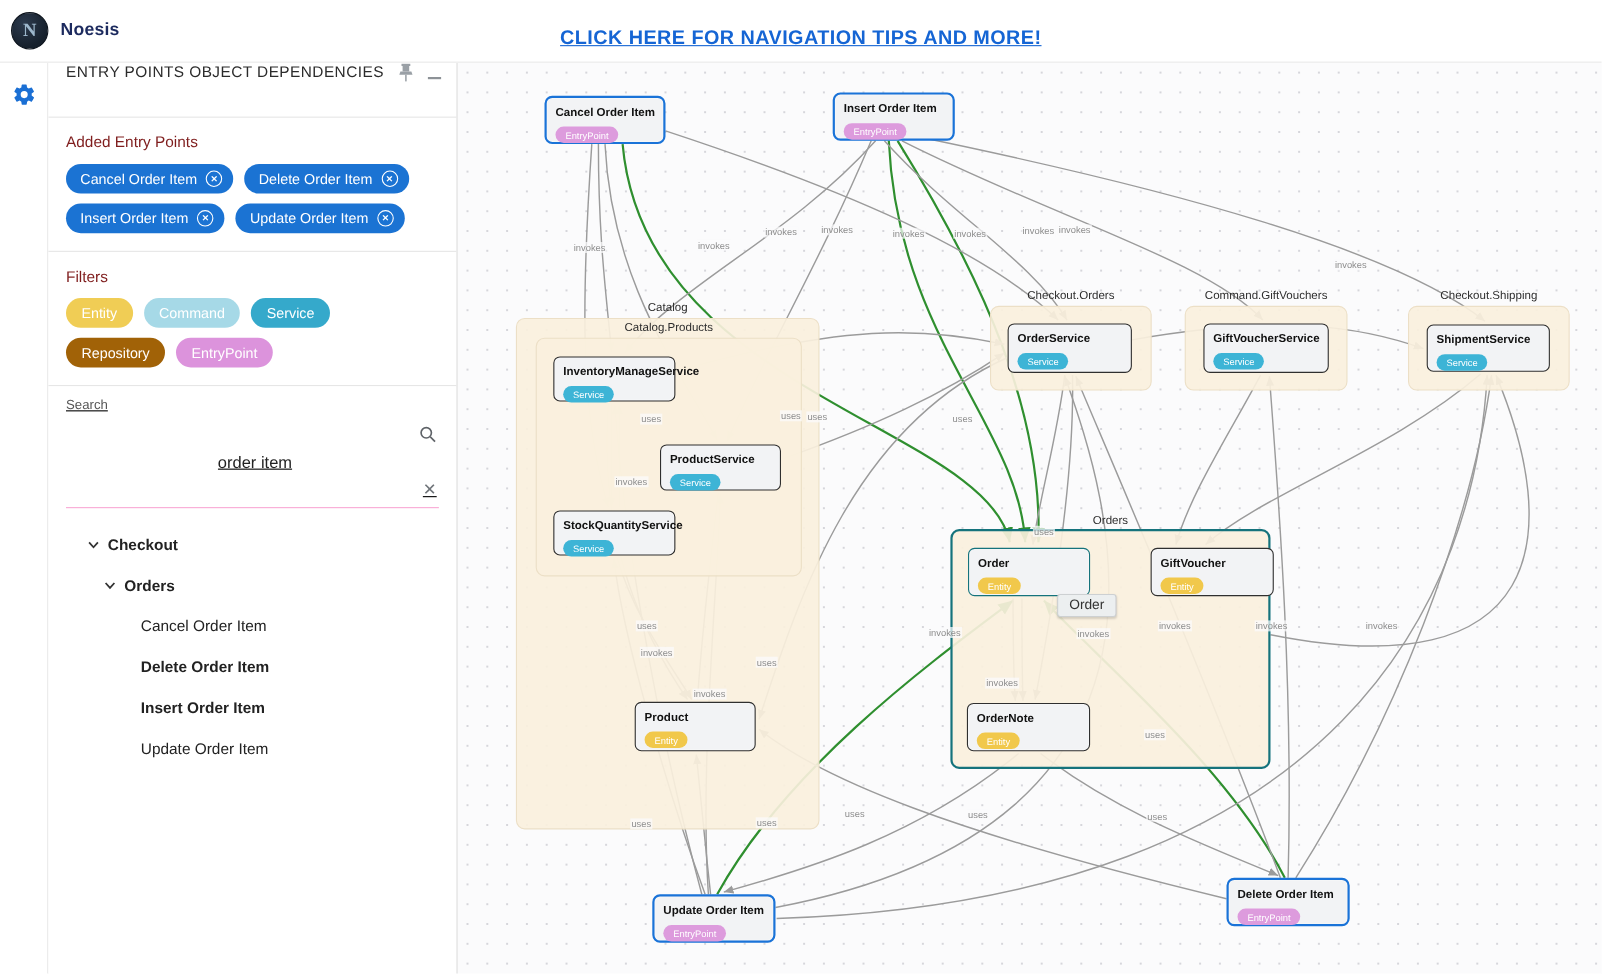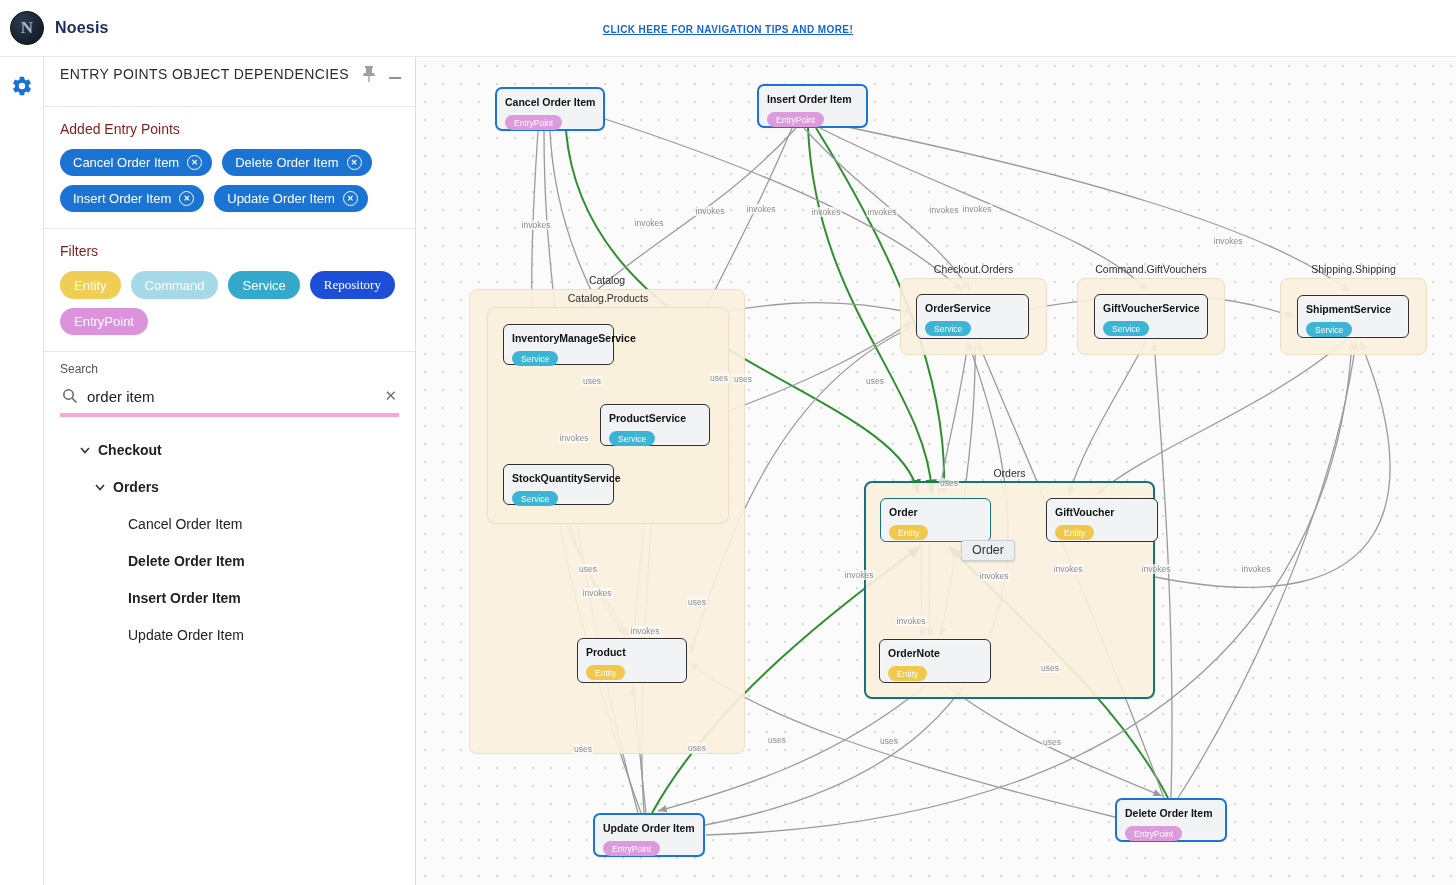--- a/index.html
+++ b/index.html
@@ -3,43 +3,43 @@
 <meta charset="utf-8">
 <style>
   * { margin:0; padding:0; box-sizing:border-box; }
   html,body { width:1456px; height:885px; overflow:hidden; font-family:"Liberation Sans", sans-serif; background:#fff; }
 
   
   .app-header { position:absolute; left:0; top:0; width:1456px; height:57px; background:#fff; border-bottom:1px solid #e9e9e9; display:flex; align-items:center; z-index:30; }
   .logo-wrap { display:flex; align-items:center; gap:11px; padding-left:10px; }
   .logo-circle { width:34px; height:34px; border-radius:50%; background:radial-gradient(circle at 35% 30%, #2c3a4d 0%, #16202c 70%); border:1px solid #0d141d; color:#9db7cc; font-weight:bold; font-size:17px; display:flex; align-items:center; justify-content:center; font-family:"Liberation Serif", serif; }
   .brand { font-size:16px; font-weight:bold; color:#1c2a5e; letter-spacing:.2px; }
-  .nav-link { position:absolute; left:50%; transform:translateX(-50%); top:24px; font-size:10px; font-weight:bold; color:#1565d4; text-decoration:underline; letter-spacing:.4px; cursor:pointer; }
+  .nav-link { position:absolute; left:50%; transform:translateX(-50%); top:24px; font-size:18px; font-weight:bold; color:#1565d4; text-decoration:underline; letter-spacing:.4px; cursor:pointer; }
 
   
   .left-rail { position:absolute; left:0; top:57px; width:44px; height:828px; background:#fff; border-right:1px solid #e4e4e4; z-index:20; }
   .gear { display:block; margin:18px auto 0; width:22px; height:22px; cursor:pointer; }
 
   
   .panel { position:absolute; left:44px; top:57px; width:372px; height:828px; background:#fff; border-right:1px solid #dcdcdc; z-index:20; }
-  .panel-header { height:50px; display:flex; align-items:center; padding:0 14px 16px 16px; border-bottom:1px solid #e6e6e6; }
+  .panel-header { height:50px; display:flex; align-items:flex-start; padding:0 14px 16px 16px; border-bottom:1px solid #e6e6e6; }
   .panel-title { flex:1; font-size:14px; font-weight:500; color:#2b2b2b; letter-spacing:.4px; }
   .panel-icons { display:flex; align-items:center; gap:12px; }
   .minimize-bar { width:12px; height:11px; border-bottom:2px solid #8d9297; cursor:pointer; }
 
   .section { padding:14px 16px 16px; border-bottom:1px solid #e6e6e6; }
   .section-label { font-size:14px; color:#7f1d1d; margin-bottom:12px; }
   .chip-row { display:flex; flex-wrap:wrap; gap:9px 10px; }
   .chip-blue { display:inline-flex; align-items:center; gap:8px; background:#1b73d3; color:#fff; font-size:13px; border-radius:17px; padding:6px 10px 6px 13px; cursor:pointer; white-space:nowrap; }
   .chip-x { width:15px; height:15px; border:1.6px solid #fff; border-radius:50%; display:flex; align-items:center; justify-content:center; font-size:8px; line-height:1; font-weight:bold; color:#fff; }
   .chip-filter { display:inline-flex; align-items:center; color:#fff; font-size:13px; border-radius:16px; padding:6px 14px; cursor:pointer; white-space:nowrap; }
 
-  .search-section { padding:10px 16px 2px; }
+  .search-section { padding:10px 16px 2px;text-decoration:underline; }
   .search-label { font-size:12px; color:#555; margin-bottom:6px; }
-  .search-row { display:flex; align-items:flex-start; gap:9px; padding:6px 2px 8px; border-bottom:4px solid #f9a8d4; }
+  .search-row { display:flex; align-items:flex-end; gap:9px; padding:6px 2px 8px; border-bottom:1px solid #f9a8d4;flex-direction:column; }
   .search-input { flex:1; border:none; outline:none; font-size:15px; color:#222; font-family:"Liberation Sans", sans-serif; background:transparent; }
   .search-clear { color:#6f7479; font-size:15px; cursor:pointer; line-height:1; }
 
   .tree { padding:12px 0 0; }
   .tree-row { display:flex; align-items:center; height:37px; font-size:14px; color:#222; cursor:pointer; }
   .tree-row .chev { width:12px; height:12px; margin-right:7px; flex:none; }
   .bold { font-weight:bold; }
 
   
   .graph { position:absolute; left:416px; top:57px; width:1040px; height:828px; background-color:#fbfbfc; background-image:radial-gradient(#d6d6db 1px, transparent 1.2px); background-size:18px 18px; overflow:hidden; z-index:10; }
@@ -109,21 +109,21 @@
         </div>
       </div>
   </div>
 
   <div class="section">
     <div class="section-label">Filters</div>
     <div class="chip-row" id="filter-chips">
         <div class="chip-filter" style="background: rgb(240, 205, 85);">Entity</div>
         <div class="chip-filter" style="background: rgb(166, 217, 231);">Command</div>
         <div class="chip-filter" style="background: rgb(53, 169, 203);">Service</div>
-        <div class="chip-filter" style="background: #1d4ed8; font-family: Liberation Serif, serif;">Repository</div>
+        <div class="chip-filter" style="background: #a16207;">Repository</div>
         <div class="chip-filter" style="background: rgb(220, 147, 220);">EntryPoint</div>
       </div>
   </div>
 
   <div class="search-section">
     <div class="search-label">Search</div>
     <div class="search-row">
       <svg width="16" height="16" viewBox="0 0 16 16">
         <circle cx="6.5" cy="6.5" r="4.7" fill="none" stroke="#5f6368" stroke-width="1.5"></circle>
         <line x1="10.2" y1="10.2" x2="14.5" y2="14.5" stroke="#5f6368" stroke-width="1.5"></line>
@@ -220,21 +220,21 @@
     <div class="grp" style="left: 71px; top: 250px; width: 242px; height: 217px;">
       <div class="grp-label">Catalog.Products</div>
     </div>
     <div class="grp" style="left: 484px; top: 221px; width: 147px; height: 77px;">
       <div class="grp-label">Checkout.Orders</div>
     </div>
     <div class="grp" style="left: 661px; top: 221px; width: 148px; height: 77px;">
       <div class="grp-label">Command.GiftVouchers</div>
     </div>
     <div class="grp" style="left: 864px; top: 221px; width: 147px; height: 77px;">
-      <div class="grp-label">Shipping.Shipping</div>
+      <div class="grp-label">Checkout.Shipping</div>
     </div>
     <div class="grp selected" style="left: 448px; top: 424px; width: 291px; height: 218px;">
       <div class="grp-label">Orders</div>
     </div>
     <span class="edge-label" style="left: 120px; top: 168px;">invokes</span>
     <span class="edge-label" style="left: 233px; top: 166px;">invokes</span>
     <span class="edge-label" style="left: 294px; top: 154px;">invokes</span>
     <span class="edge-label" style="left: 345px; top: 152px;">invokes</span>
     <span class="edge-label" style="left: 410px; top: 155px;">invokes</span>
     <span class="edge-label" style="left: 466px; top: 155px;">invokes</span>

